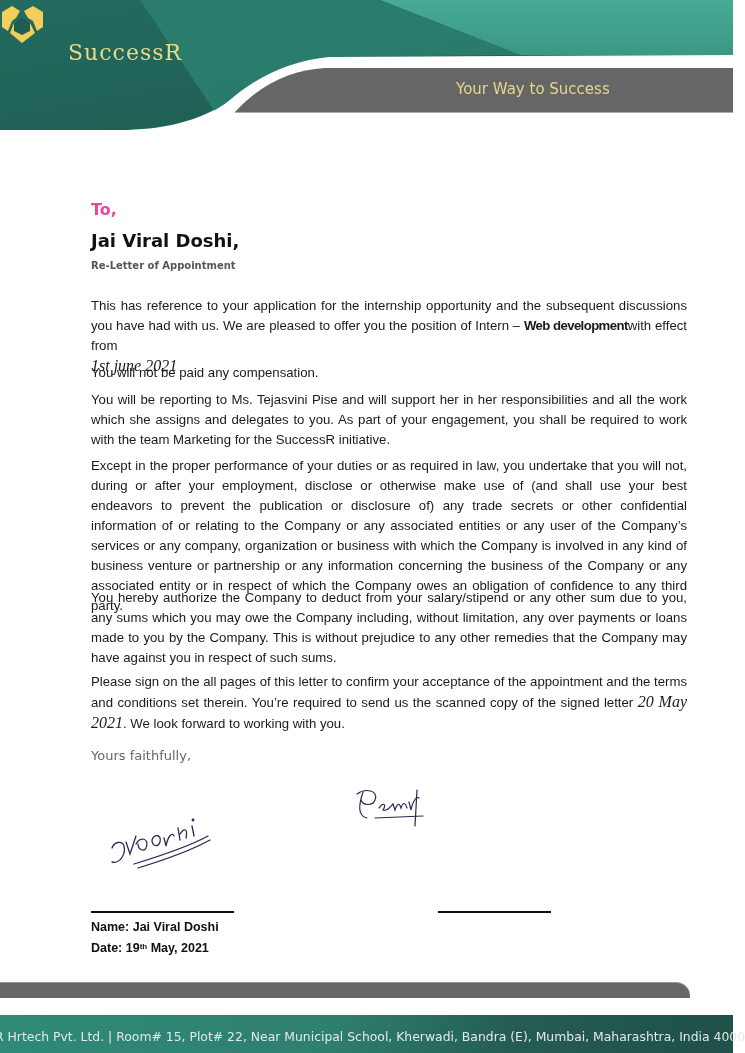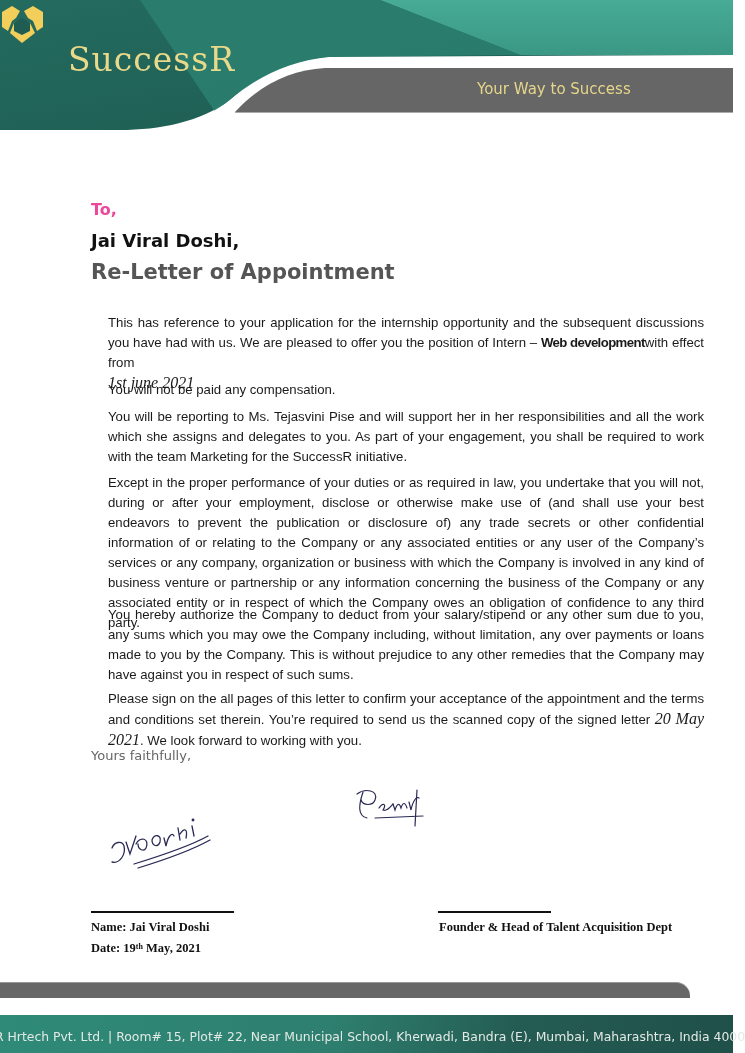--- a/index.html
+++ b/index.html
@@ -9,52 +9,52 @@
     font-family: "Liberation Sans", sans-serif;
     color: #111;
   }
   
   .header { position: absolute; left: 0; top: 0; width: 745px; height: 130px; }
   .header svg { position: absolute; left: 0; top: 0; }
   .logo { position: absolute; left: 0; top: 38px; width: 50px; height: 50px; }
   .brand {
     position: absolute; left: 68px; top: 40px;
     font-family: "DejaVu Serif", "Liberation Serif", serif;
-    font-size: 33px; color: #e9d98a; letter-spacing: 1px;
+    font-size: 22px; color: #e9d98a; letter-spacing: 1px;
   }
   .tagline {
-    position: absolute; left: 477px; top: 80px;
+    position: absolute; left: 456px; top: 80px;
     font-family: "DejaVu Sans", sans-serif;
     font-size: 15px; color: #e6d68a; text-align: center;
   }
   .to { position: absolute; left: 91px; top: 200px; font-family: "DejaVu Sans", sans-serif; font-weight: bold; font-size: 16px; color: #ec4899; }
   .recipient { position: absolute; left: 91px; top: 230px; font-family: "DejaVu Sans", sans-serif; font-weight: bold; font-size: 18px; color: #111; }
-  .subject { position: absolute; left: 91px; top: 260px; font-family: "DejaVu Sans", sans-serif; font-weight: bold; font-size: 21px; color: #555; }
+  .subject { position: absolute; left: 91px; top: 260px; font-family: "DejaVu Sans", sans-serif; font-weight: bold; font-size: 10px; color: #555; }
   .para {
     position: absolute; left: 91px; width: 596px;
     font-size: 13.2px; line-height: 20px; color: #1a1a1a;
-    text-align: justify; margin: 17px;
+    text-align: justify; margin: 0;
   }
   .para b { font-weight: bold; letter-spacing: -0.6px; }
   .para i { font-family: Liberation Serif, serif; font-size: 16px; font-style: italic; }
   .p1 { top: 296px; }
   .p2 { top: 363px; }
   .p3 { top: 390px; }
   .p4 { top: 456px; }
   .p5 { top: 588px; }
   .p6 { top: 672px; }
   .closing { position: absolute; left: 91px; top: 748px; font-family: "DejaVu Sans", sans-serif; font-size: 13px; color: #666; }
   
   .sig { position: absolute; }
   .sig1 { left: 100px; top: 800px; width: 140px; height: 80px; }
   .sig2 { left: 345px; top: 782px; width: 90px; height: 50px; }
   .sigline { position: absolute; height: 2px; background: #111; }
   .sigline1 { left: 91px; top: 911px; width: 143px; }
   .sigline2 { left: 438px; top: 911px; width: 113px; }
-  .signer { position: absolute; font-family: Liberation Serif, serif; font-weight: bold; font-size: 12.5px; color: #111; line-height: 21px; }
+  .signer { position: absolute; font-family: Liberation Sans, sans-serif; font-weight: bold; font-size: 12.5px; color: #111; line-height: 21px; }
   .signer1 { left: 91px; top: 917px; }
   .signer2 { left: 439px; top: 917px; }
   .signer sup { font-size: 8px; vertical-align: top; position: relative; top: -2px; text-align: right; }
   
   .footer-bar {
     position: absolute; left: 0; top: 982px; width: 690px; height: 15px;
     background: #676767; border-top-right-radius: 14px;
     border-top: 1px solid #999;
   }
   .footer-band {
@@ -145,18 +145,17 @@
 
 <div class="sigline sigline1"></div>
 <div class="sigline sigline2"></div>
 
 <div class="signer signer1">
   <div>Name:  Jai Viral Doshi</div>
   <div><span>Date: 19</span><sup>th</sup><span> May, 2021</span></div>
 </div>
 
 <div class="signer signer2">
-  <div>Founder &amp; Head of Talent Acquisition Dept</div>
 </div>
 
 <div class="footer-bar"></div>
 <div class="footer-band"></div>
 <div class="footer-text">R Hrtech Pvt. Ltd. | Room# 15, Plot# 22, Near Municipal School, Kherwadi, Bandra (E), Mumbai, Maharashtra, India 400051</div>
 
 </body></html>

